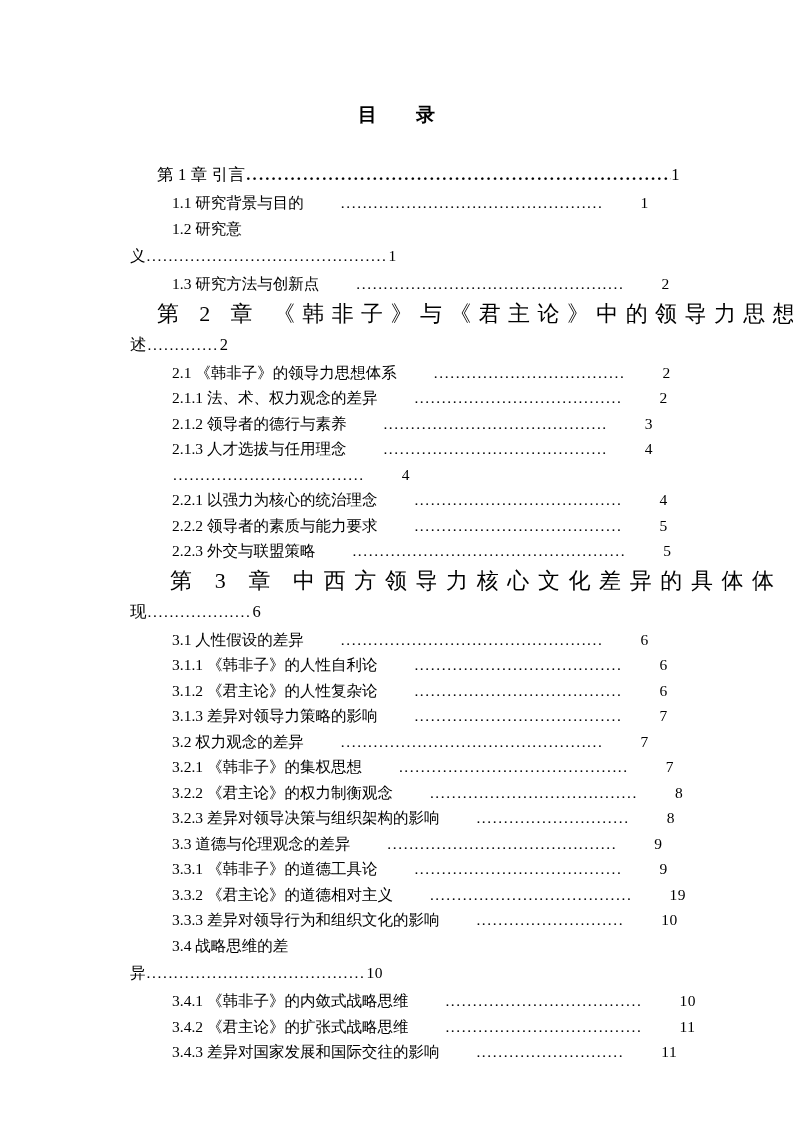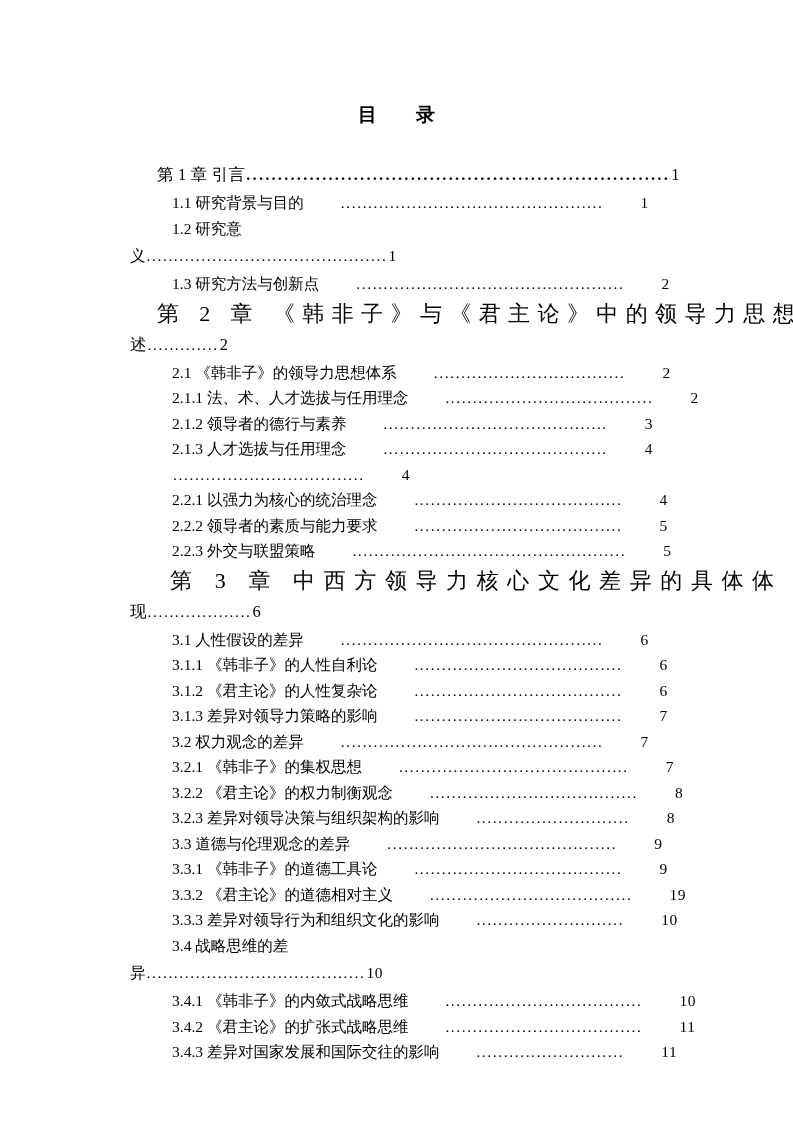--- a/index.html
+++ b/index.html
@@ -156,21 +156,21 @@
         <span class="etext">述</span>
         <span class="dots fixed">.............</span>
         <span class="pageno big">2</span>
       </div>
       <div class="entry lvl2">
         <span class="etext">2.1 《韩非子》的领导力思想体系</span>
         <span class="dots fixed">...................................</span>
         <span class="pageno">2</span>
       </div>
       <div class="entry lvl3">
-        <span class="etext">2.1.1 法、术、人才选拔与任用理念</span>
+        <span class="etext">2.1.1 法、术、权力观念的差异</span>
         <span class="dots fixed">......................................</span>
         <span class="pageno">2</span>
       </div>
       <div class="entry lvl3">
         <span class="etext">2.1.2 领导者的德行与素养</span>
         <span class="dots fixed">.........................................</span>
         <span class="pageno">3</span>
       </div>
       <div class="entry lvl3">
         <span class="etext">2.1.3 人才选拔与任用理念</span>

